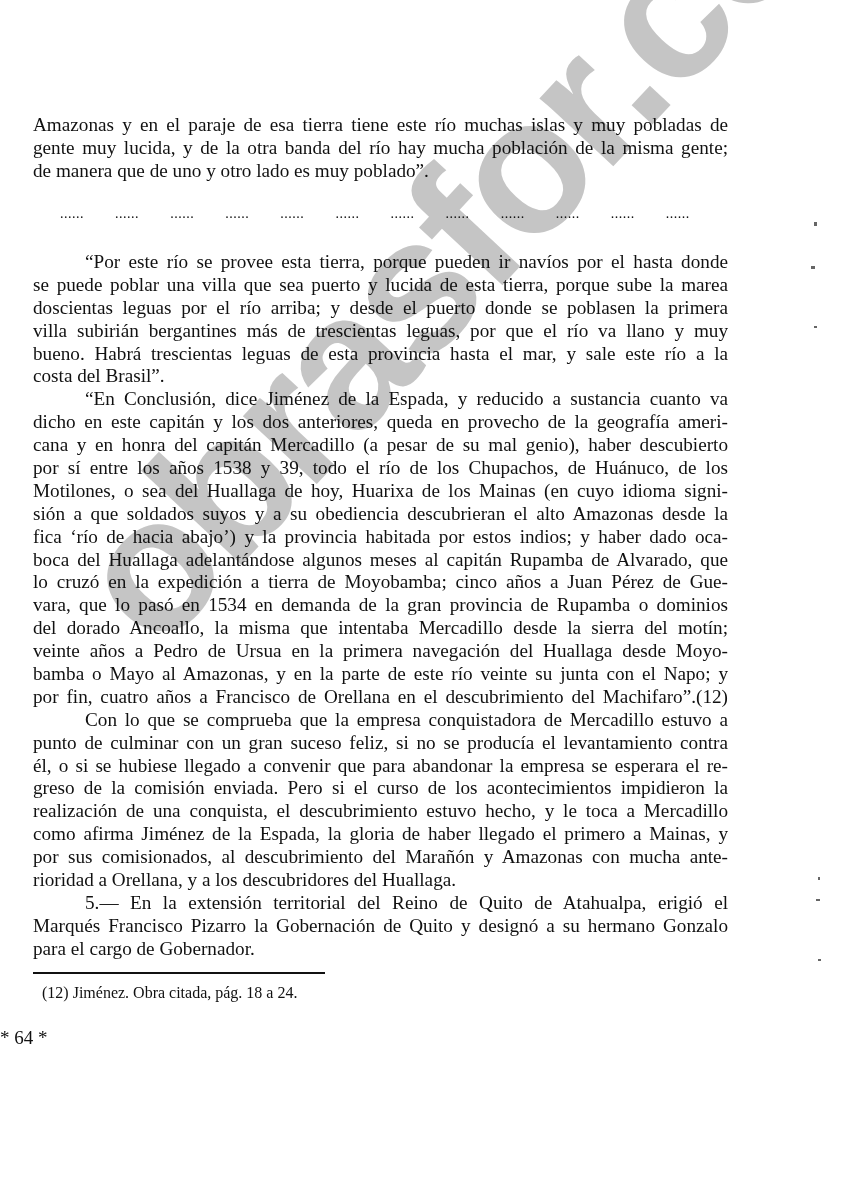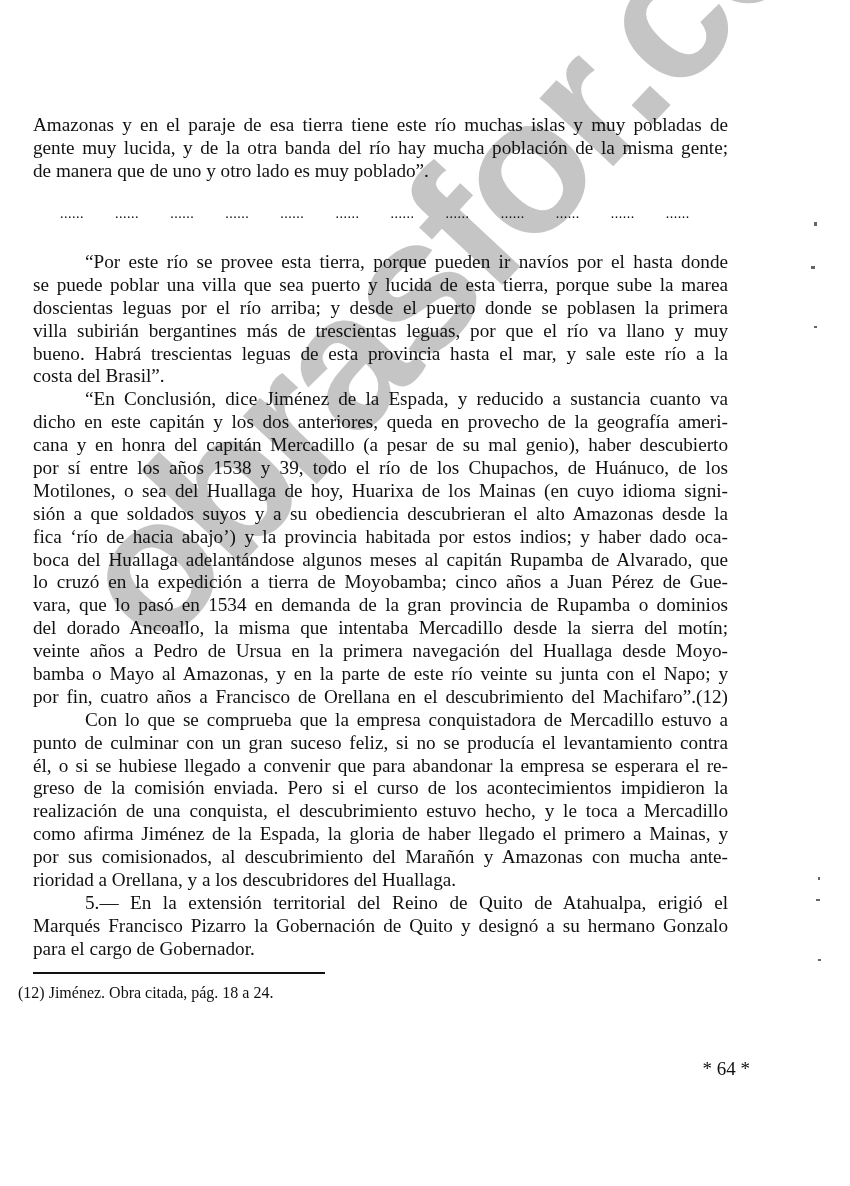--- a/index.html
+++ b/index.html
@@ -56,31 +56,30 @@
   }
   .rule {
     position: absolute;
     left: 33px; top: 972px;
     width: 292px; height: 2px;
     background: #111;
     z-index: 1;
   }
   .footnote {
     position: absolute;
-    left: 18px; top: 984px;
+    left: 42px; top: 984px;
     font-size: 16px;
     z-index: 1;
   }
   .pagenum {
     position: absolute;
     left: 0; width: 750px; top: 1027px;
-    text-align: right;
+    text-align: left;
     font-size: 19px;
     z-index: 1;
-    margin-top: 31px;
   }
   .speck { position: absolute; background: #666; z-index: 1; }
 </style>
 </head>
 <body>
 
 <div class="page">
 
   <div class="watermark">obrasfor.com</div>
 

